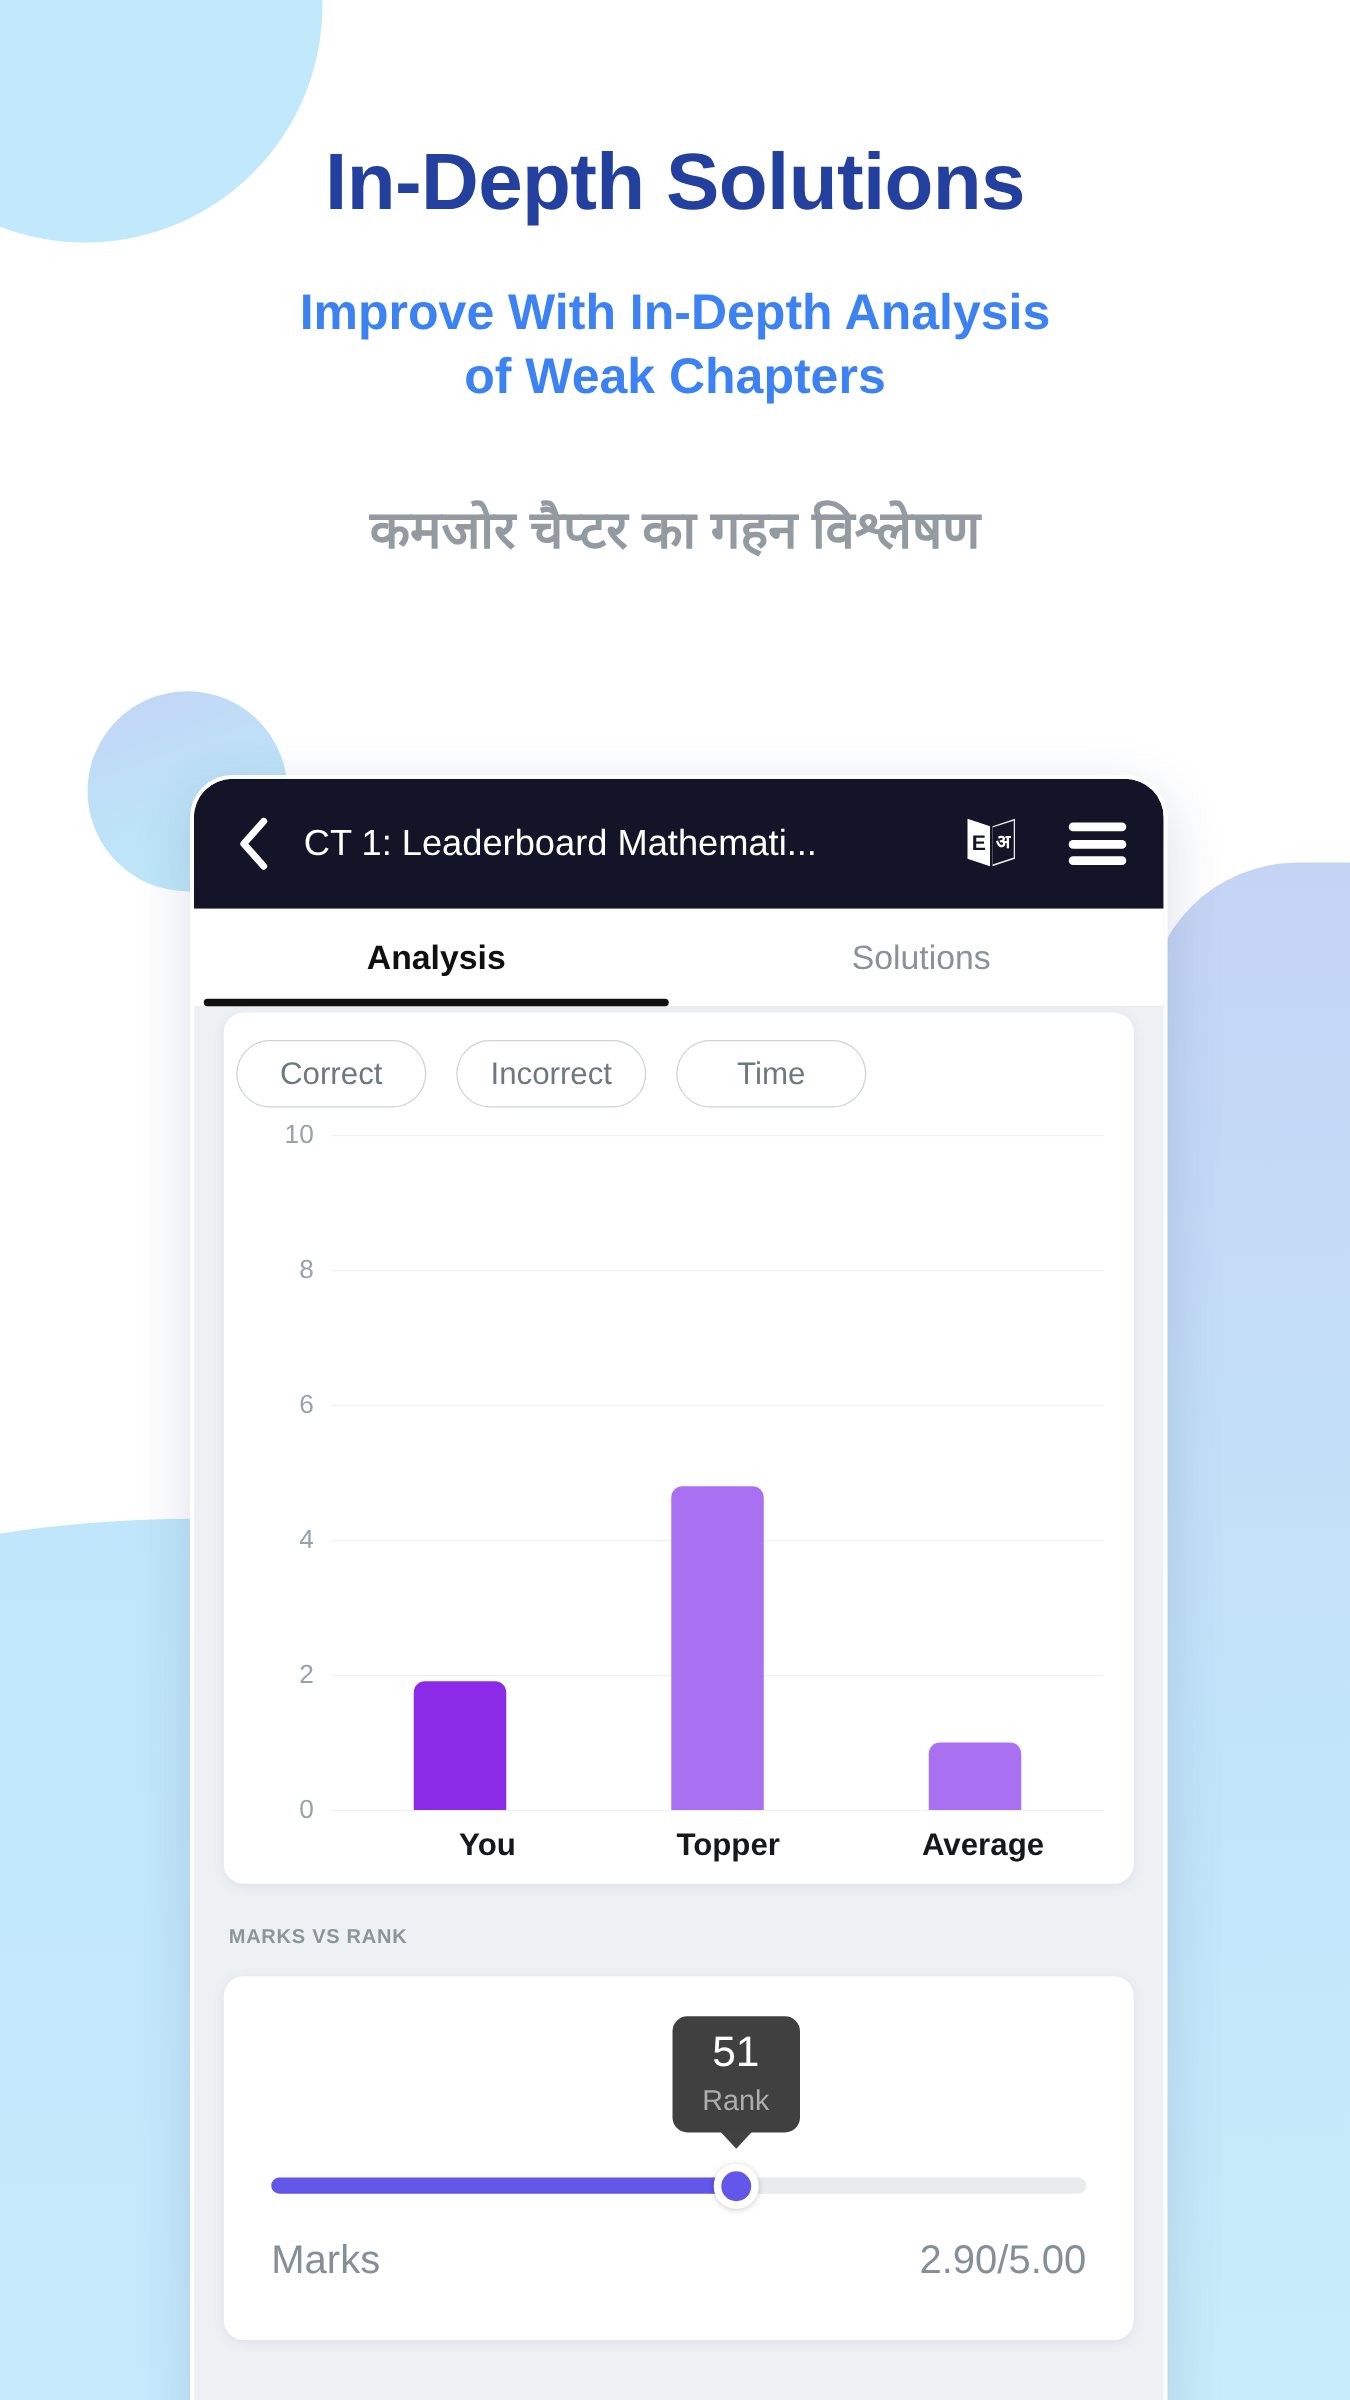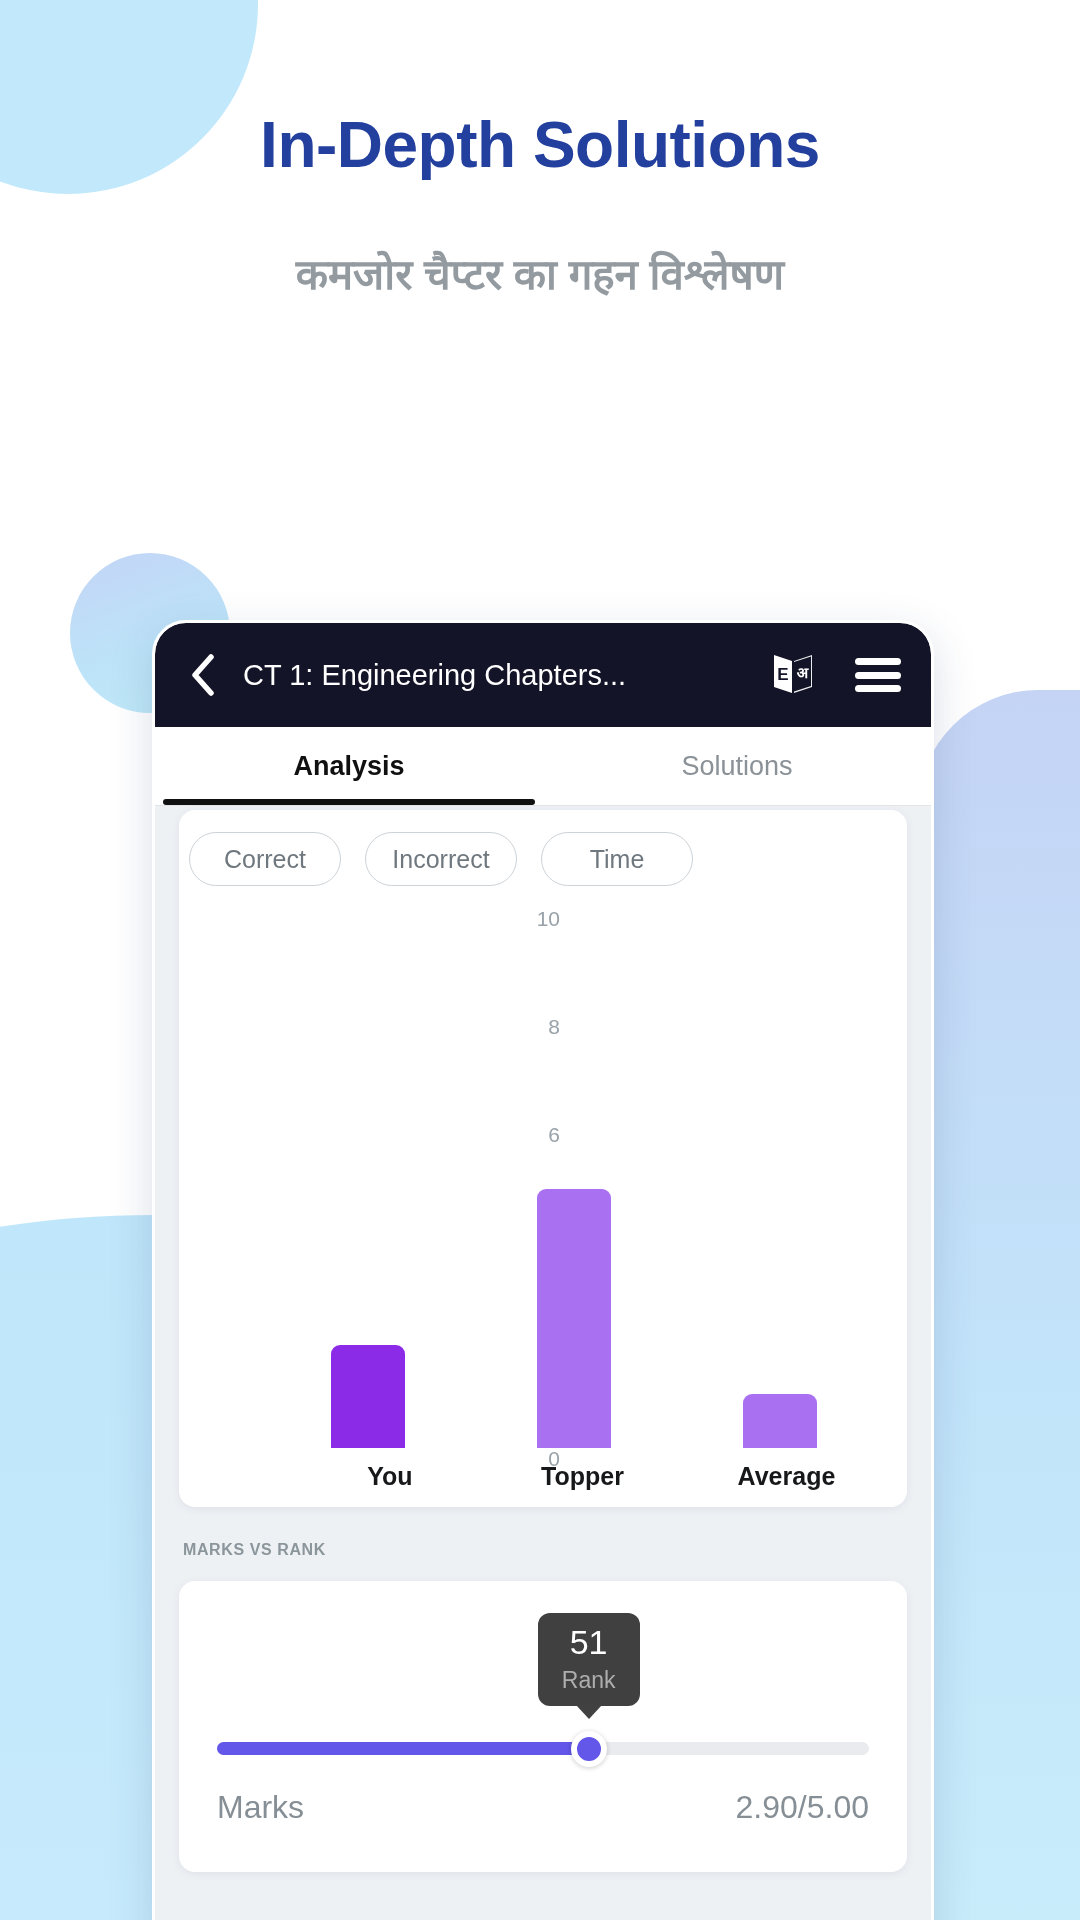--- a/index.html
+++ b/index.html
@@ -239,21 +239,20 @@
     height: 540px;
     margin: 0 8px 0 8px;
   }
   .grid-row {
     position: absolute;
     left: 0;
     right: 6px;
     height: 1px;
     display: flex;
     align-items: center;
-    flex-direction: column;
   }
   .grid-label {
     width: 54px;
     text-align: right;
     font-size: 21px;
     color: #98a2a8;
     transform: translateY(-1px);
     flex: 0 0 auto;
     padding-right: 14px;
   }
@@ -400,33 +399,37 @@
 
 <div class="bg-layer">
   <div class="blob-topleft"></div>
   <div class="blob-right"></div>
   <div class="blob-bottomleft"></div>
   <div class="blob-circle-phone"></div>
 </div>
 
 <div class="headings">
   <h1 class="title-main">In-Depth Solutions</h1>
+  <div class="title-sub">
+    <div>Improve With In-Depth Analysis</div>
+    <div>of Weak Chapters</div>
+  </div>
   <div class="title-hindi">कमजोर चैप्टर का गहन विश्लेषण</div>
 </div>
 
 <div class="phone">
   <div class="phone-screen">
 
     <div class="appbar">
       <div class="back-icon">
         <svg width="26" height="42" viewBox="0 0 26 42" aria-hidden="true">
           <path d="M22 3 L6 21 L22 39" stroke="#ffffff" stroke-width="5.5" fill="none" stroke-linecap="round" stroke-linejoin="round"></path>
         </svg>
       </div>
-      <div class="appbar-title">CT 1: Engineering Chapters...</div>
+      <div class="appbar-title">CT 1: Leaderboard Mathemati...</div>
       <div class="lang-icon">
         <svg width="52" height="46" viewBox="0 0 52 46" aria-hidden="true">
           <path d="M25 9 L7 3 L7 35 L25 41 Z" fill="#ffffff"></path>
           <path d="M27 9 L45 3 L45 35 L27 41 Z" fill="#ffffff" opacity="0.92"></path>
           <path d="M27 10 L44 4.5 L44 34 L27 39.5 Z" fill="#141428"></path>
           <text x="16" y="28" font-family="Liberation Sans, sans-serif" font-size="17" font-weight="700" fill="#141428" text-anchor="middle">E</text>
           <text x="35.5" y="26" font-family="Liberation Sans, DejaVu Sans, sans-serif" font-size="15" font-weight="700" fill="#ffffff" text-anchor="middle">अ</text>
         </svg>
       </div>
       <div class="menu-icon">

